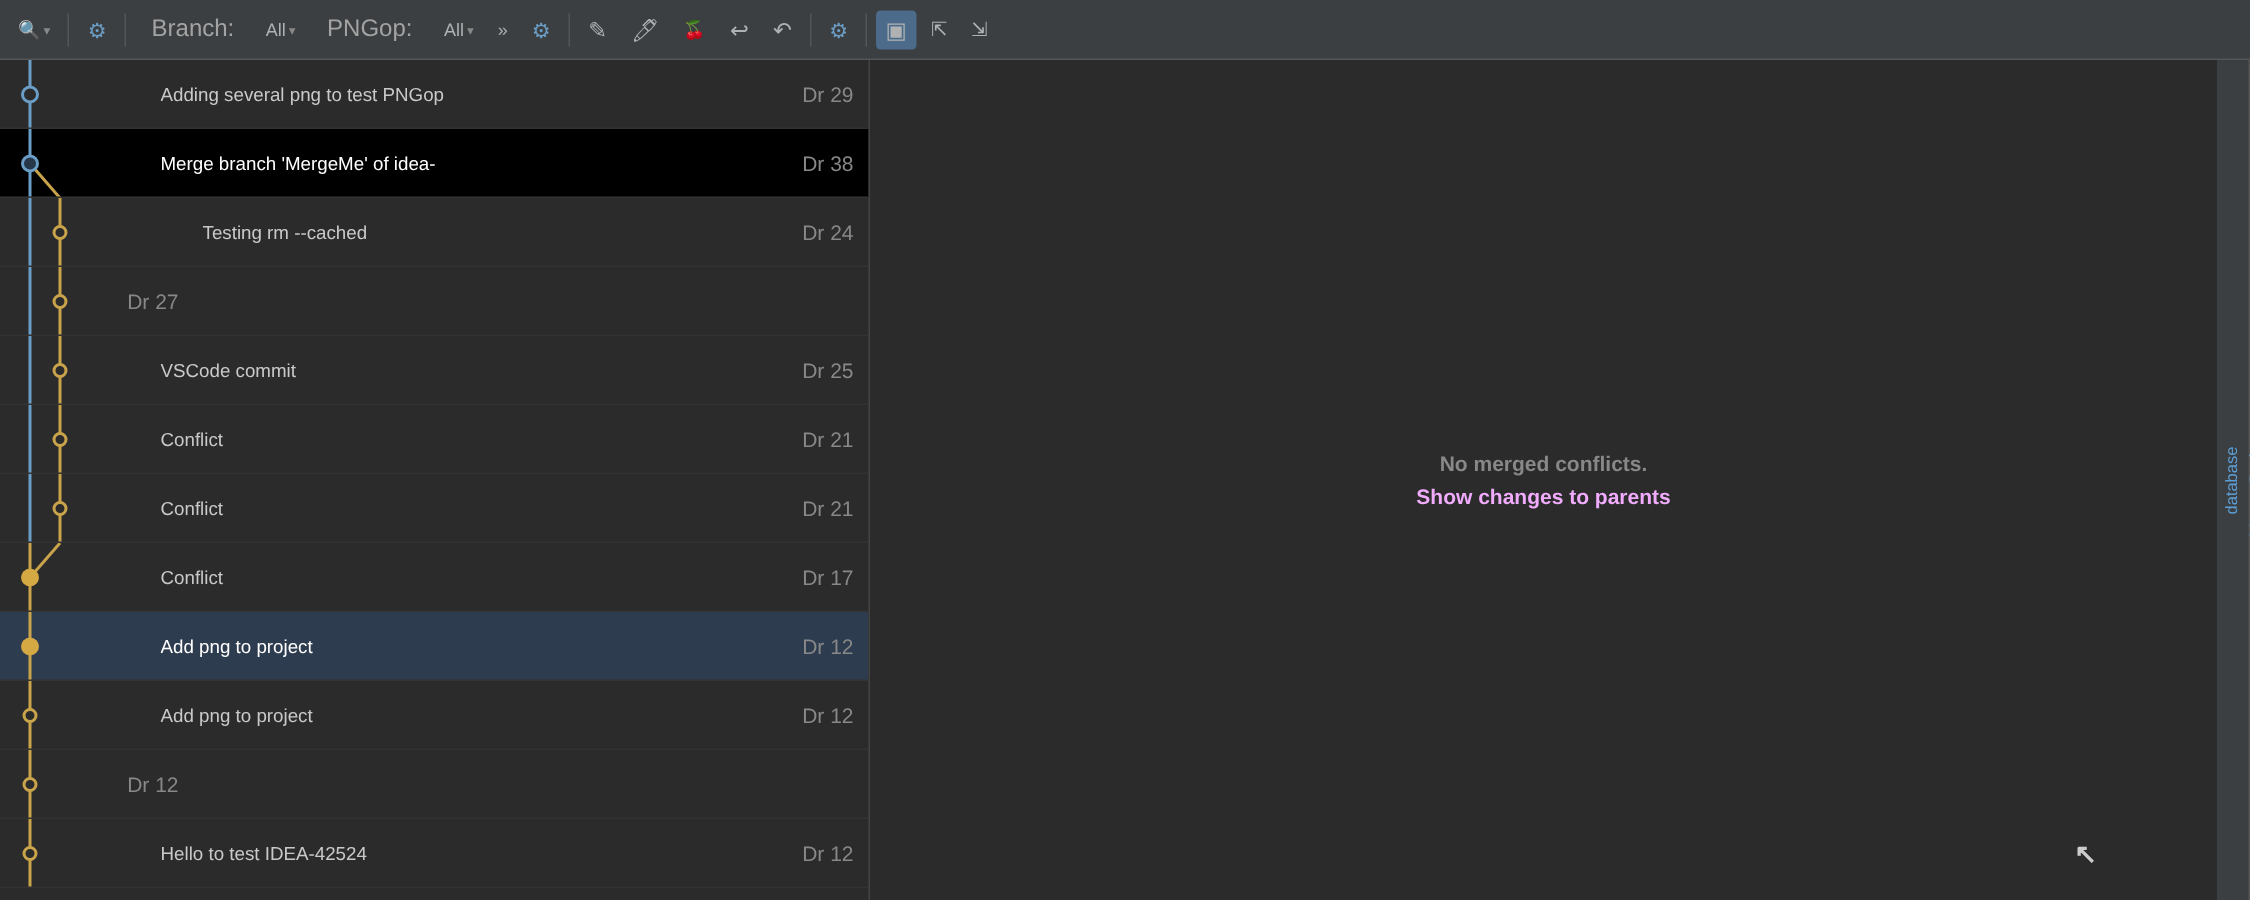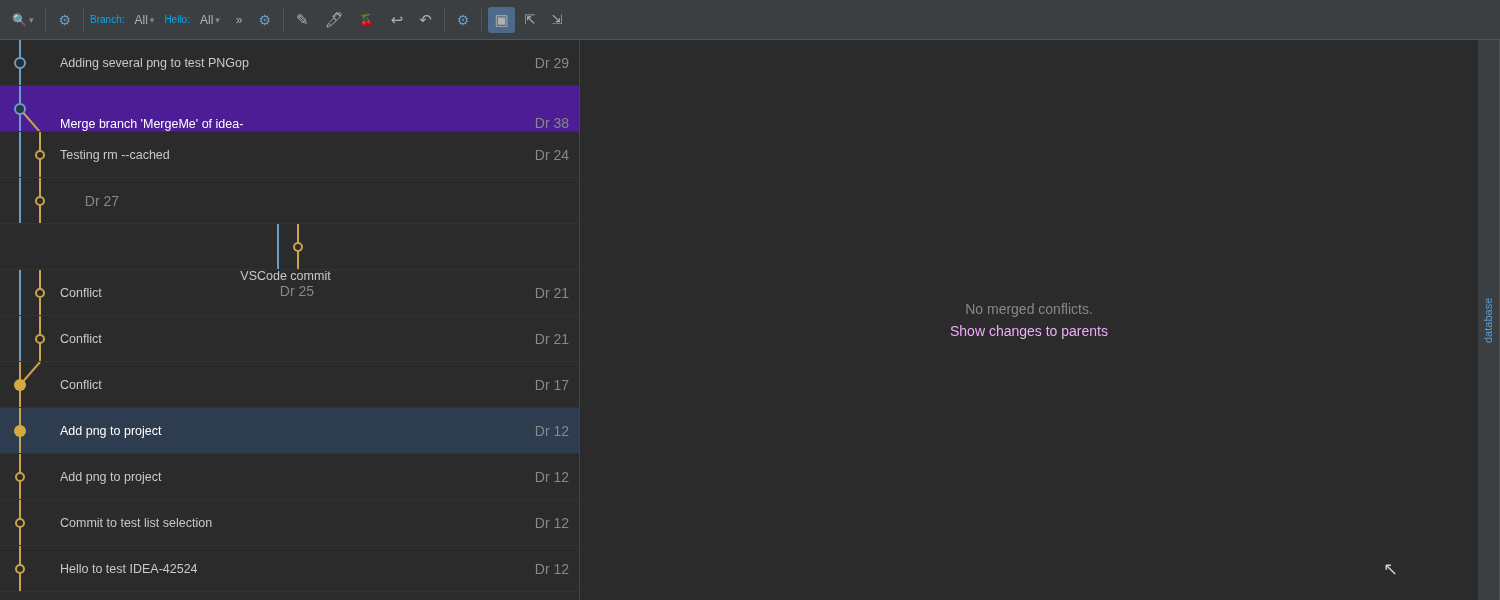--- a/index.html
+++ b/index.html
@@ -45,23 +45,23 @@
       width: 1px;
       height: 22px;
       background: #555;
       margin: 0 2px;
     }
     .toolbar-icon {
       font-size: 14px;
       color: #6b9ec6;
     }
     .toolbar-label {
-      color: #0ea5e9;
-      font-size: 10px;
-      margin: 0 0;
+      color: #a3a3a3;
+      font-size: 16px;
+      margin: 0 11px;
     }
     .dropdown-arrow {
       font-size: 9px;
       margin-left: 2px;
       color: #888;
     }
 
     
     .main-content {
       display: flex;
@@ -91,21 +91,21 @@
 
     .commit-row {
       display: flex;
       align-items: center;
       height: 46px;
       padding: 0 4px 0 0;
       cursor: pointer;
       position: relative;
       border-bottom: 1px solid #333;
     }
-    .commit-row.selected { background: #4c1d95; align-items: flex-end; }
+    .commit-row.selected { background: #000000; }
     .commit-row.highlighted { background: #2e3c4f; }
 
     
     .graph-col {
       width: 60px;
       flex-shrink: 0;
       position: relative;
       height: 100%;
       display: flex;
       align-items: center;
@@ -113,20 +113,21 @@
     }
 
     
     .commit-info {
       flex: 1;
       display: flex;
       flex-direction: column;
       justify-content: center;
       min-width: 0;
       padding-right: 4px;
+      margin-left: 47px;
     }
     .commit-subject {
       font-size: 12.5px;
       color: #c9c9c9;
       white-space: nowrap;
       overflow: hidden;
       text-overflow: ellipsis;
     }
     .commit-row.selected .commit-subject,
     .commit-row.highlighted .commit-subject {
@@ -144,20 +145,21 @@
 
     
     .right-panel {
       flex: 1;
       background: #2b2b2b;
       display: flex;
       align-items: center;
       justify-content: center;
       flex-direction: column;
       gap: 6px;
+      font-weight: bold;
     }
     .no-conflicts-text {
       color: #888;
       font-size: 14px;
     }
     .show-changes-link {
       color: #f0abfc;
       font-size: 14px;
       cursor: pointer;
       text-decoration: none;
@@ -217,21 +219,21 @@
   </button>
 
   <div class="toolbar-separator"></div>
 
   <span class="toolbar-label">Branch:</span>
   <button class="toolbar-btn">
     <span>All</span>
     <span class="dropdown-arrow">▾</span>
   </button>
 
-  <span class="toolbar-label">Hello:</span>
+  <span class="toolbar-label">PNGop:</span>
   <button class="toolbar-btn">
     <span>All</span>
     <span class="dropdown-arrow">▾</span>
   </button>
 
   <button class="toolbar-btn">
     <span>»</span>
   </button>
 
   <button class="toolbar-btn">
@@ -304,21 +306,21 @@
             <line x1="20" y1="23" x2="40" y2="46" stroke="#c9a44b" stroke-width="2"></line>
             <circle cx="20" cy="23" r="5" fill="#26374a" stroke="#6b9ec6" stroke-width="2"></circle>
           </svg>
         </div>
         <div class="commit-info">
           <span class="commit-subject">Merge branch 'MergeMe' of idea-</span>
         </div>
         <div class="commit-short">Dr 38</div>
       </div>
 
-      <div class="commit-row" style="position:relative;">
+      <div class="commit-row" style="position:relative;gap:28px;">
         <div class="graph-col">
           <svg width="60" height="46" class="graph-svg">
             <line x1="20" y1="0" x2="20" y2="46" stroke="#6b9ec6" stroke-width="2"></line>
             <line x1="40" y1="0" x2="40" y2="46" stroke="#c9a44b" stroke-width="2"></line>
             <circle cx="40" cy="23" r="4" fill="#2b2b2b" stroke="#c9a44b" stroke-width="2"></circle>
           </svg>
         </div>
         <div class="commit-info">
           <span class="commit-subject">Testing rm --cached</span>
         </div>
@@ -329,21 +331,21 @@
         <div class="graph-col">
           <svg width="60" height="46" class="graph-svg">
             <line x1="20" y1="0" x2="20" y2="46" stroke="#6b9ec6" stroke-width="2"></line>
             <line x1="40" y1="0" x2="40" y2="46" stroke="#c9a44b" stroke-width="2"></line>
             <circle cx="40" cy="23" r="4" fill="#2b2b2b" stroke="#c9a44b" stroke-width="2"></circle>
           </svg>
         </div>
         <div class="commit-short">Dr 27</div>
       </div>
 
-      <div class="commit-row" style="position:relative;flex-direction:column;">
+      <div class="commit-row" style="position:relative;">
         <div class="graph-col">
           <svg width="60" height="46" class="graph-svg">
             <line x1="20" y1="0" x2="20" y2="46" stroke="#6b9ec6" stroke-width="2"></line>
             <line x1="40" y1="0" x2="40" y2="46" stroke="#c9a44b" stroke-width="2"></line>
             <circle cx="40" cy="23" r="4" fill="#2b2b2b" stroke="#c9a44b" stroke-width="2"></circle>
           </svg>
         </div>
         <div class="commit-info">
           <span class="commit-subject">VSCode commit</span>
         </div>
@@ -418,23 +420,20 @@
         </div>
         <div class="commit-short">Dr 12</div>
       </div>
 
       <div class="commit-row" style="position:relative;">
         <div class="graph-col">
           <svg width="60" height="46" class="graph-svg">
             <line x1="20" y1="0" x2="20" y2="46" stroke="#c9a44b" stroke-width="2"></line>
             <circle cx="20" cy="23" r="4" fill="#2b2b2b" stroke="#c9a44b" stroke-width="2"></circle>
           </svg>
-        </div>
-        <div class="commit-info">
-          <span class="commit-subject">Commit to test list selection</span>
         </div>
         <div class="commit-short">Dr 12</div>
       </div>
 
       <div class="commit-row" style="position:relative;">
         <div class="graph-col">
           <svg width="60" height="46" class="graph-svg">
             <line x1="20" y1="0" x2="20" y2="46" stroke="#c9a44b" stroke-width="2"></line>
             <circle cx="20" cy="23" r="4" fill="#2b2b2b" stroke="#c9a44b" stroke-width="2"></circle>
           </svg>

